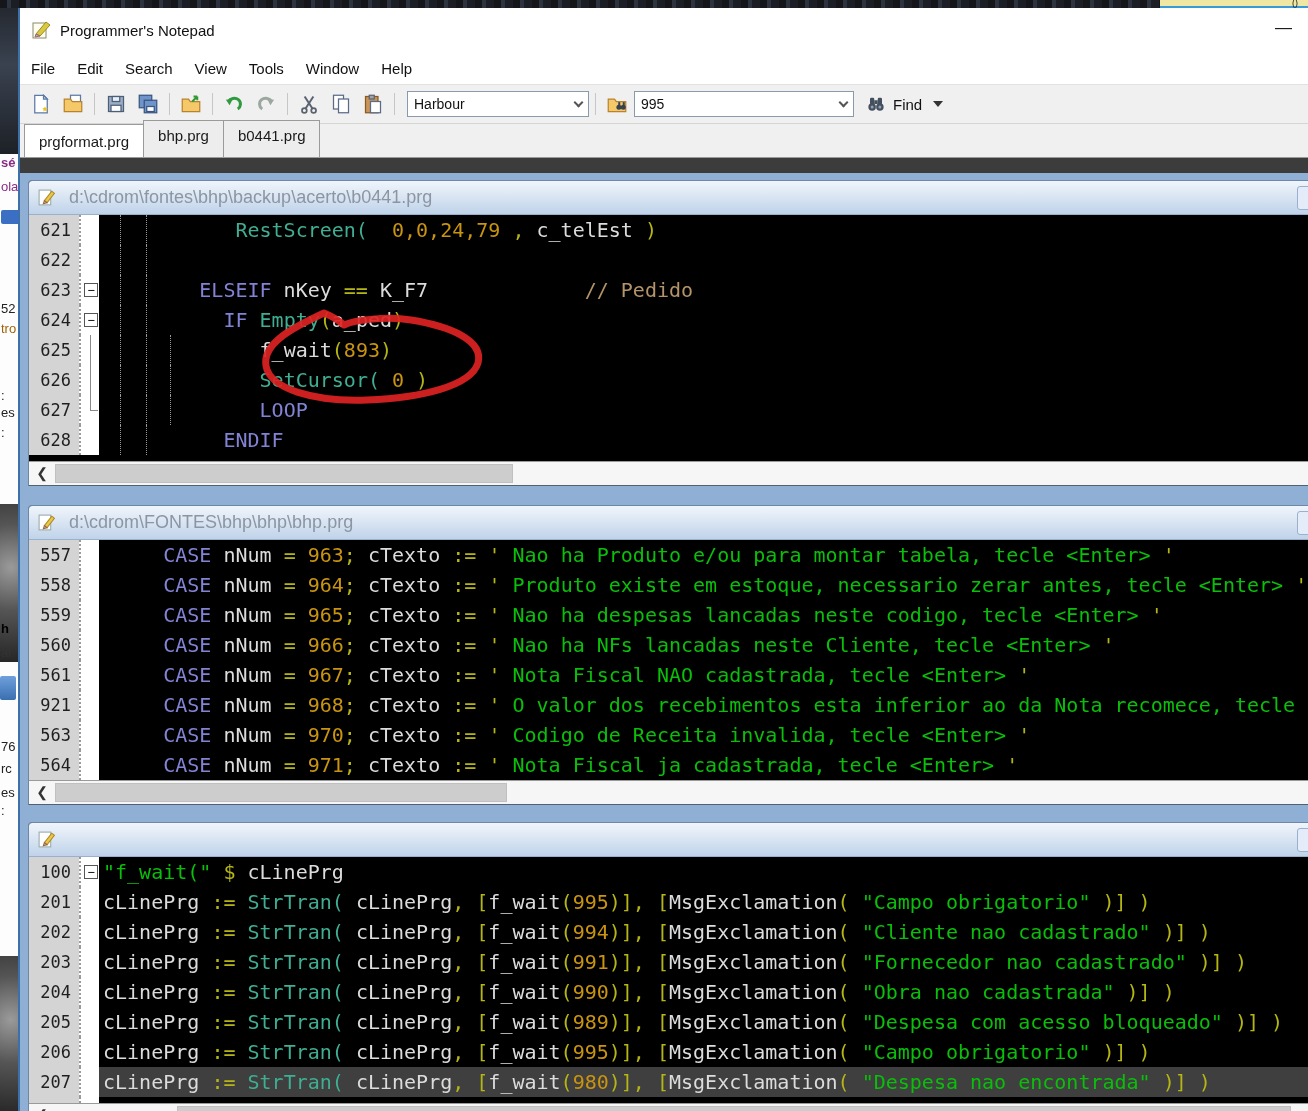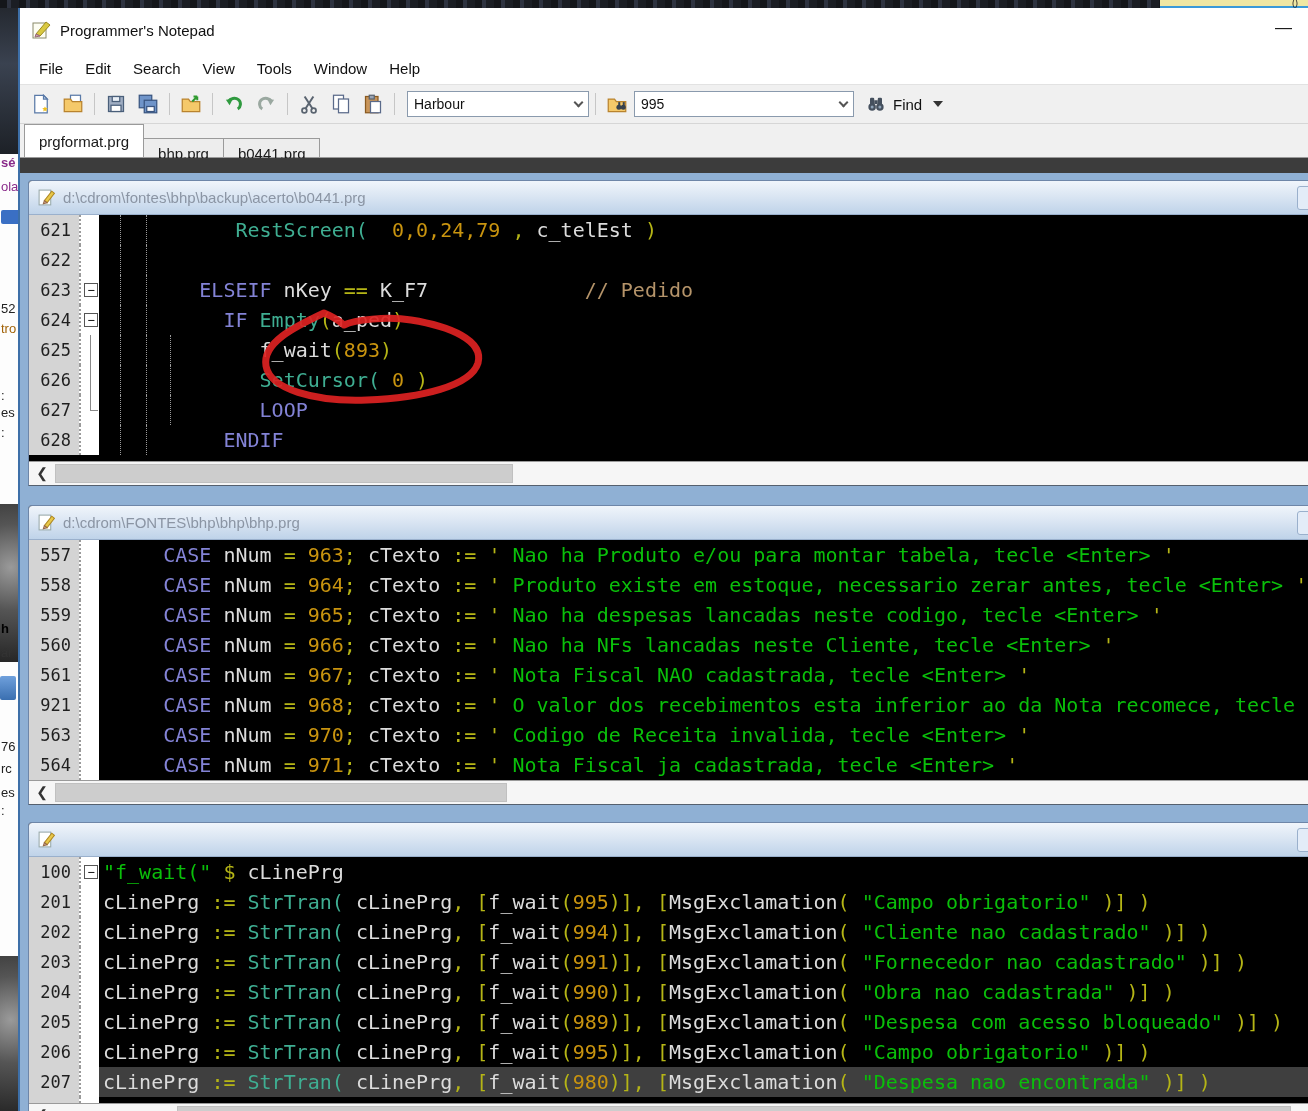--- a/index.html
+++ b/index.html
@@ -27,59 +27,59 @@
       font-size:9px; line-height:6px; color:#222; text-align:right; padding-right:10px; }
 
   
   .app { position:absolute; left:18px; top:8px; width:1290px; height:1103px;
          border-left:2px solid #3d6fa8; background:#fff; display:flex; flex-direction:column;justify-content:center; }
 
   .titlebar { height:44px; background:#fff; display:flex; align-items:center; padding-left:10px; position:relative; }
   .app-title { font-size:15px; color:#111; margin-left:8px; }
   .min-btn { position:absolute; right:16px; top:10px; font-size:17px; color:#111; cursor:default; }
 
-  .menubar { height:32px; background:#fff; display:flex; align-items:center; padding-left:8px; }
+  .menubar { height:32px; background:#fff; display:flex; align-items:center; }
   .menu-item { font-size:15px; color:#111; padding:4px 11px; }
 
   .toolbar { height:40px; background:#f0f0f0; border-top:1px solid #e2e2e2; border-bottom:1px solid #d6d6d6;
              display:flex; align-items:center; padding-left:6px; gap:2px; }
   .tbtn { width:30px; height:28px; display:flex; align-items:center; justify-content:center; }
   .tsep { width:1px; height:22px; background:#c6c6c6; margin:0 4px; }
   .combo { height:26px; background:#fff; border:1px solid #8a9aad; display:flex; align-items:center;
            padding:0 6px; font-size:14px; color:#111; position:relative; }
   .combo .val { flex:1; }
   .combo-scheme { width:182px; margin-left:6px; }
   .combo-search { width:220px; }
   .chev { width:7px; height:7px; border-right:2px solid #555; border-bottom:2px solid #555;
           transform:rotate(45deg); margin-left:6px; margin-top:-3px; }
   .find-wrap { display:flex; align-items:center; margin-left:10px; gap:7px; }
   .find-label { font-size:15px; color:#111; }
   .caret-down { width:0; height:0; border-left:5px solid transparent; border-right:5px solid transparent;
                 border-top:6px solid #333; margin-left:4px; }
 
   .tabrow { height:34px; background:#f0f0f0; display:flex; align-items:flex-end; padding-left:4px;
             border-bottom:1px solid #9a9a9a; }
-  .tab { height:19px; padding:6px 14px 0; font-size:15px; color:#1a1a1a; background:#ededed;
+  .tab { height:37px; padding:6px 14px 0; font-size:15px; color:#1a1a1a; background:#ededed;
          border:1px solid #9a9a9a; border-bottom:none; margin-right:-1px; }
   .tab.active { background:#fff; height:33px; padding-top:8px; position:relative; z-index:2; }
 
   .darkband { height:15px; background:#3c3c3c; }
 
   
   .mdi { position:relative; flex:1; background:#8fb0d4; overflow:hidden; }
 
   .pane { position:absolute; left:8px; right:-8px; border:1px solid #6e86a8; border-bottom:1px solid #55606e;
           border-radius:4px 4px 0 0; overflow:hidden; background:#000; }
   .pane.p0 { top:7px;   height:306px; }
   .pane.p1 { top:332px; height:300px; }
   .pane.p2 { top:649px; height:306px; }
 
   .pane-title { height:34px; background:linear-gradient(180deg,#f0f5fb,#dbe6f3 45%,#bfd3e9);
                 display:flex; align-items:center; padding-left:8px; gap:7px; border-bottom:1px solid #9ab0cc; }
-  .pttext { font-size:15px; color:#8b95a4; }
+  .pttext { font-size:18px; color:#8b95a4;margin-left:6px; }
   .p2 .pttext { color:#2f2f2f; }
   .ptbtn { margin-left:auto; margin-right:-14px; width:32px; height:24px; background:#e3ecf8;
            border:1px solid #9ab0cc; border-radius:3px; }
 
   .rows { position:relative; background:#000; overflow:hidden; }
   .p0 .rows { height:246px; }
   .p1 .rows { height:240px; }
   .p2 .rows { height:246px; }
 
   .row { display:flex; height:30px; }

